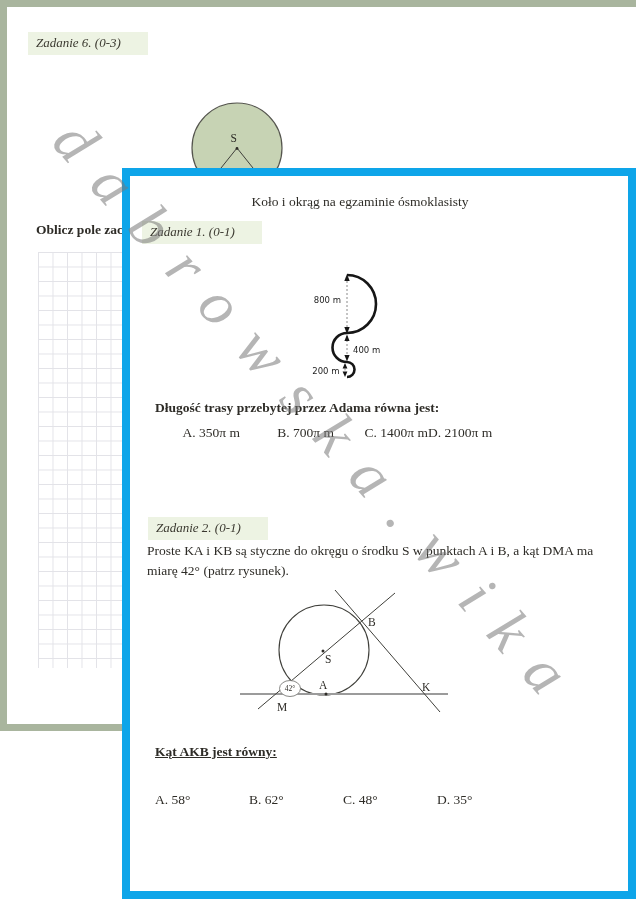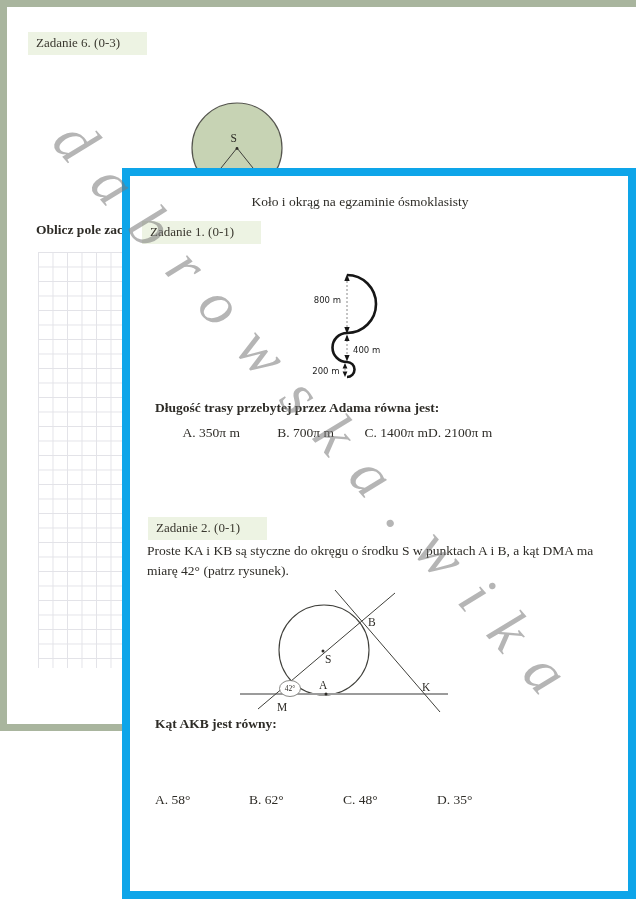--- a/index.html
+++ b/index.html
@@ -6,21 +6,21 @@
   .canvas{position:relative;width:636px;height:900px;background:#ffffff;overflow:hidden;
           font-family:"Liberation Serif",serif;color:#2e2c27;}
 
   
   .back-page{position:absolute;left:0;top:0;width:724px;height:731px;background:#fff;
              border:7px solid #a9b59e;box-sizing:border-box;z-index:1;}
   .front-page{position:absolute;left:122px;top:168px;width:514px;height:731px;background:#fff;
               border:8px solid #0ea5e9;box-sizing:border-box;z-index:2;}
 
   
-  .task-label{position:absolute;display:inline-block;font-size:13px;
+  .task-label{position:absolute;display:inline-block;font-style:italic;font-size:13px;
               background:#edf3e3;padding:3px 27px 4px 8px;color:#3a382f;}
   .para{position:absolute;font-size:13.5px;line-height:20px;white-space:pre-line;}
   .bold-line{position:absolute;font-weight:bold;font-size:13.5px;text-align:center;}
   .answers{position:absolute;display:flex;font-size:13.5px;}
   .answers span{width:94px;flex:0 0 auto;}
   .answers span:last-child{width:auto;}
   .title{position:absolute;font-size:13.5px;text-align:center;}
 
   
   .bp-label{left:21px;top:25px;}
@@ -32,21 +32,21 @@
       background-size:14.5px 14.5px;}
 
   
   .fp-title{left:20px;top:18px;width:420px;}
   .fp-l1{left:12px;top:45px;}
   .fp-p1{left:25px;top:69px;width:462px;}
   .fp-q1{left:25px;top:224px;font-family:Liberation Serif, serif;}
   .fp-a1{left:16px;top:249px;text-align:right;}
   .fp-l2{left:18px;top:341px;}
   .fp-p2{left:17px;top:365px;width:462px;}
-  .fp-q2{left:25px;top:540px;}
+  .fp-q2{left:25px;top:568px;text-decoration:underline;}
   .fp-a2{left:25px;top:580px;margin-top:36px;}
 
   
   .fig{position:absolute;overflow:visible;}
   .fig1{left:178px;top:90px;}
   .fig2{left:170px;top:89px;}
   .fig3{left:105px;top:409px;}
   .fig text{font-family:"Liberation Serif",serif;fill:#2e2c27;}
   .fig .mlabel{font-family:"DejaVu Sans",sans-serif;font-size:8.5px;fill:#1d1d1d;}
   .fig .ptlabel{font-size:11.5px;}

